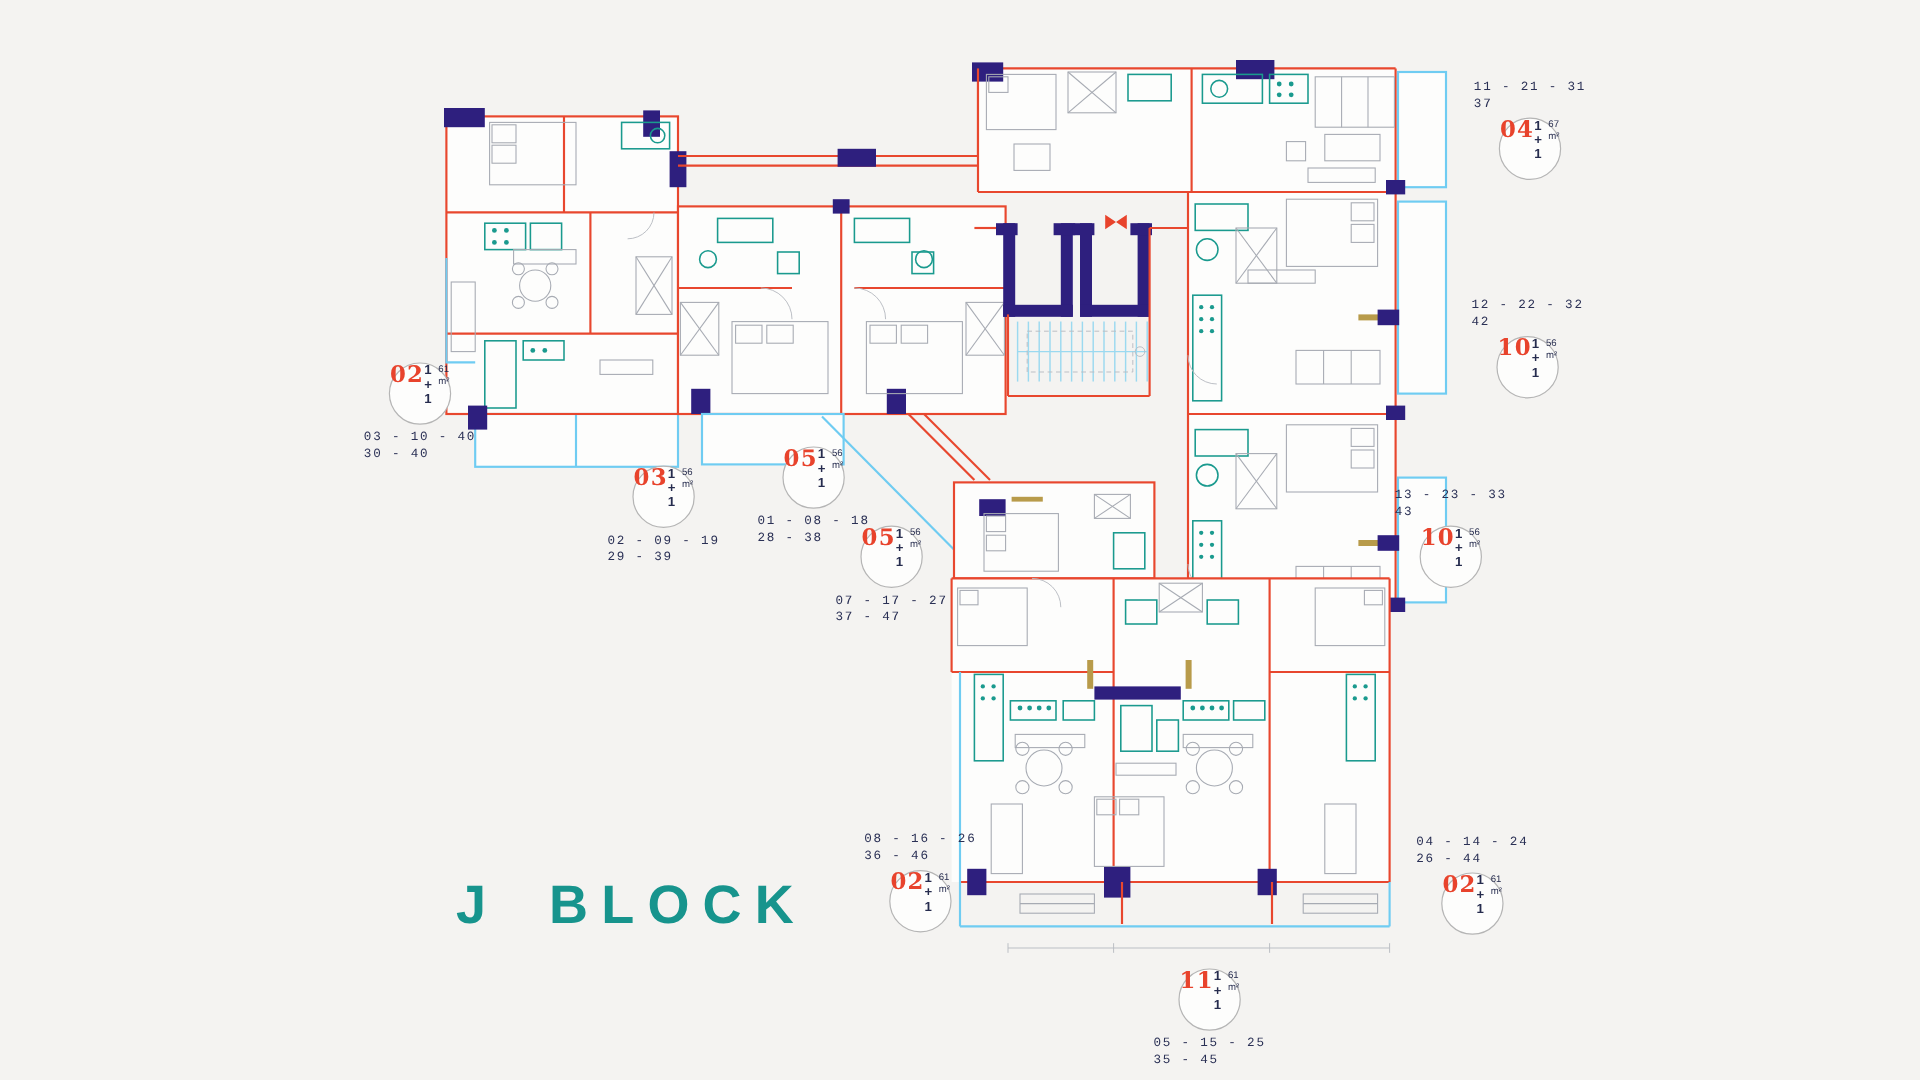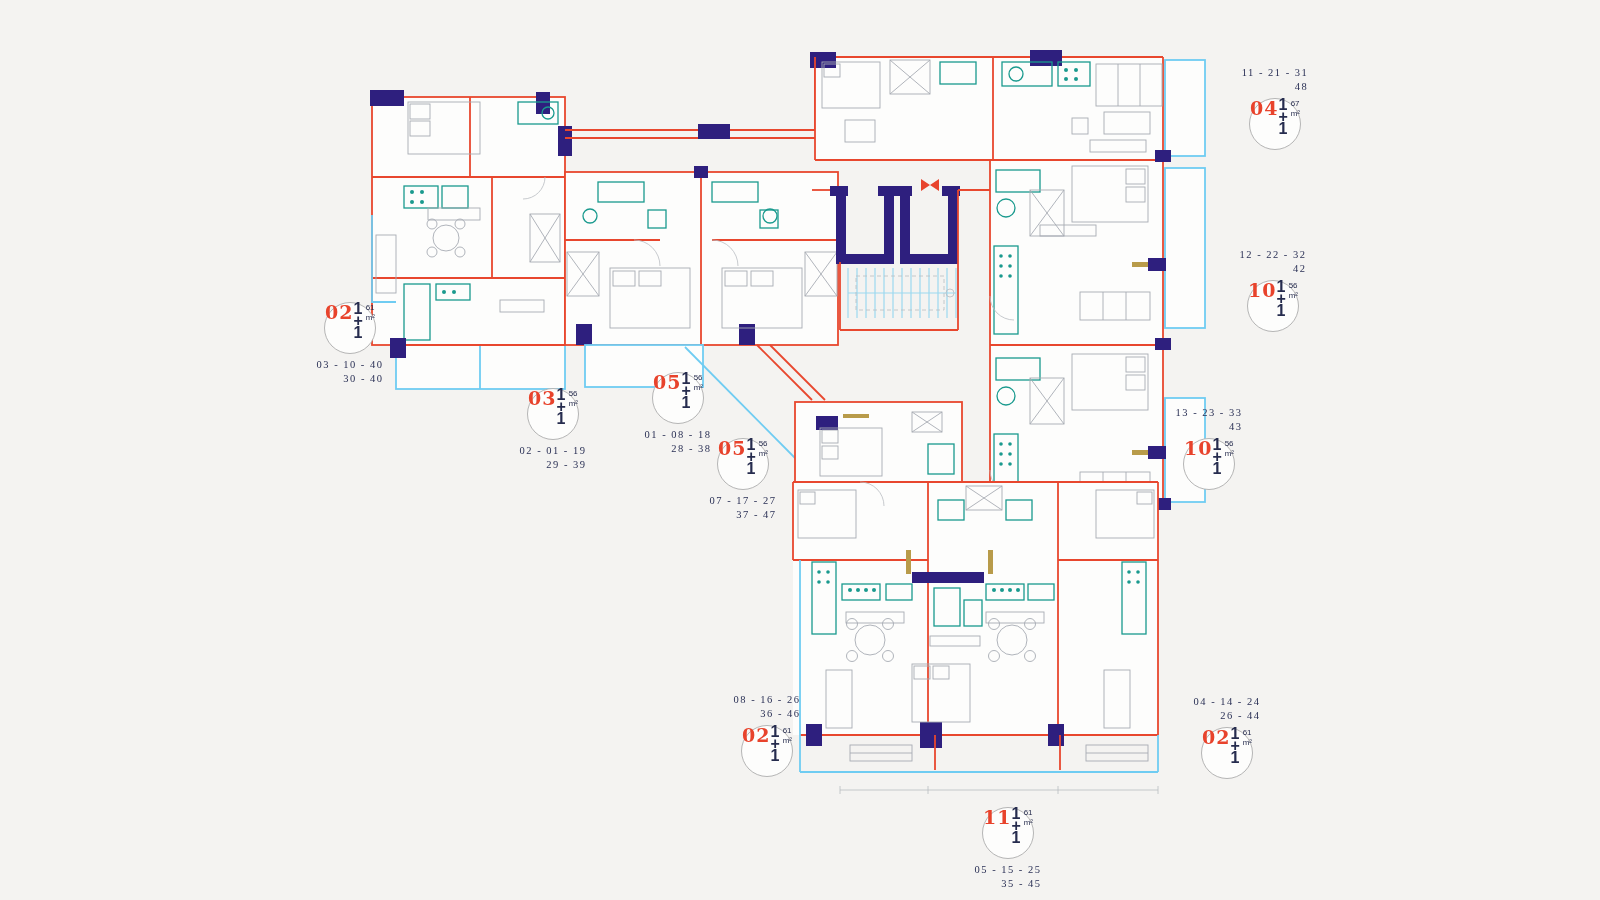--- a/index.html
+++ b/index.html
@@ -16,27 +16,27 @@
   .b{stroke:#6fccf2;stroke-width:1.8;fill:none;}
   .bf{stroke:#6fccf2;stroke-width:1.8;fill:#fdfdfc;}
   .f{stroke:#a7abb3;stroke-width:0.9;fill:none;}
   .d{stroke:#b9bcc2;stroke-width:0.8;fill:none;}
   .m{fill:#b89b4a;stroke:none;}
   .st{stroke:#9bd9f0;stroke-width:1.2;fill:none;}
   .red{fill:#e8432c;stroke:none;}
 
   
   .badge{position:absolute;width:120px;display:flex;flex-direction:column;align-items:center;}
-  .floors{font-size:10.5px;line-height:14px;color:#2a3055;letter-spacing:1.5px;text-align:right;
-          font-family:Liberation Serif, serif;}
+  .floors{font-size:10.5px;line-height:14px;color:#2a3055;letter-spacing:1.5px;text-align:left;
+          font-family:Liberation Mono, monospace;}
   .circle{width:50px;height:50px;border:1.4px solid #b5b5b5;border-radius:50%;background:#fdfdfc;
           display:flex;flex-direction:row;align-items:flex-start;justify-content:center;margin:4px 0;}
   .unit{font-family:"DejaVu Serif",serif;font-weight:bold;font-size:19px;line-height:18px;
         color:#e8432c;letter-spacing:1px;}
-  .type{font-weight:bold;font-size:16px;line-height:12px;color:#262c4e;}
+  .type{font-weight:bold;font-size:11px;line-height:12px;color:#262c4e;}
   .area{font-size:8px;line-height:10px;color:#262c4e;}
 
   .block-title{position:absolute;left:380px;top:728px;font-size:45px;font-weight:bold;
                color:#17948d;letter-spacing:11px;word-spacing:18px;
                font-family:"Liberation Sans",sans-serif;}
 </style>
 </head>
 <body>
 
 <div class="stage">
@@ -388,21 +388,21 @@
     </div>
   </div>
 
   <div class="badge" style="left:493px;top:384px">
     <div class="circle">
       <div class="unit">03</div>
       <div class="type">1 + 1</div>
       <div class="area">56 m²</div>
     </div>
     <div class="floors">
-      <div>02 - 01 - 19</div>
+      <div>02 - 09 - 19</div>
         <div>29 - 39</div>
     </div>
   </div>
 
   <div class="badge" style="left:618px;top:368px">
     <div class="circle">
       <div class="unit">05</div>
       <div class="type">1 + 1</div>
       <div class="area">56 m²</div>
     </div>
@@ -420,21 +420,21 @@
     </div>
     <div class="floors">
       <div>07 - 17 - 27</div>
         <div>37 - 47</div>
     </div>
   </div>
 
   <div class="badge" style="left:1215px;top:66px">
     <div class="floors">
       <div>11 - 21 - 31</div>
-        <div>48</div>
+        <div>37</div>
     </div>
     <div class="circle">
       <div class="unit">04</div>
       <div class="type">1 + 1</div>
       <div class="area">67 m²</div>
     </div>
   </div>
 
   <div class="badge" style="left:1213px;top:248px">
     <div class="floors">
@@ -489,14 +489,15 @@
       <div class="unit">11</div>
       <div class="type">1 + 1</div>
       <div class="area">61 m²</div>
     </div>
     <div class="floors">
       <div>05 - 15 - 25</div>
         <div>35 - 45</div>
     </div>
   </div>
 
+  <div class="block-title">J BLOCK</div>
 
 </div>
 
 </body></html>

